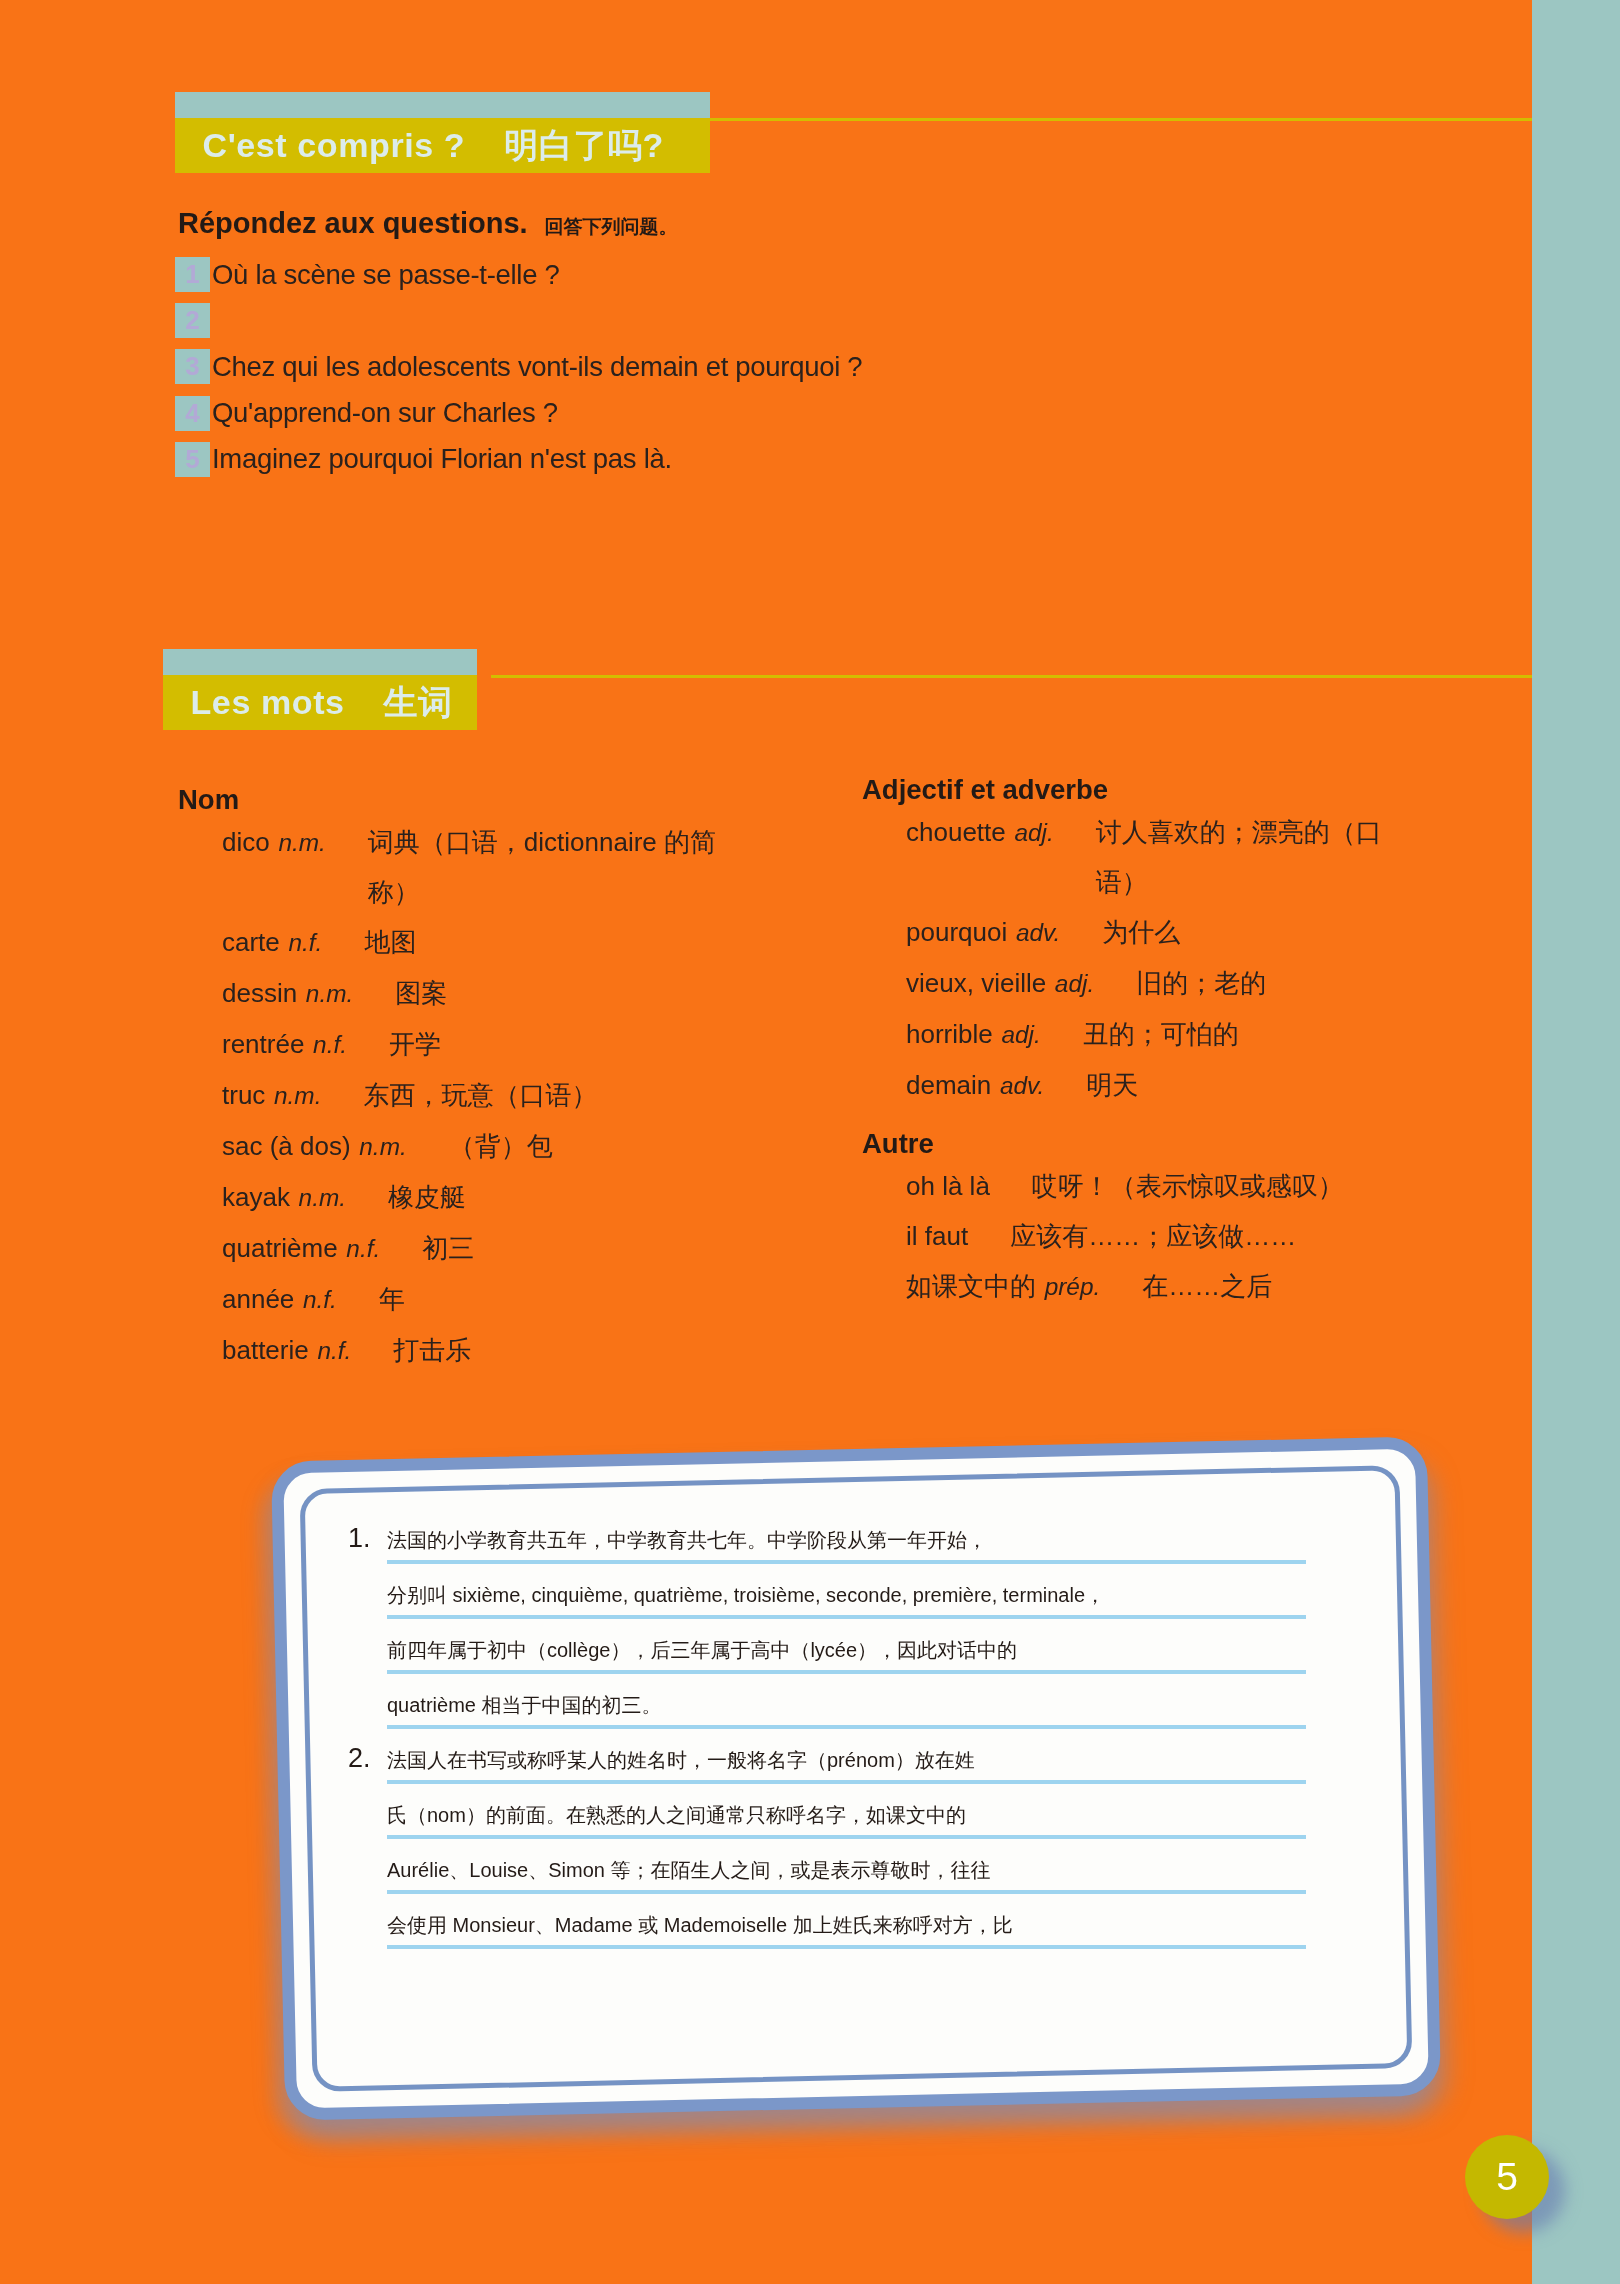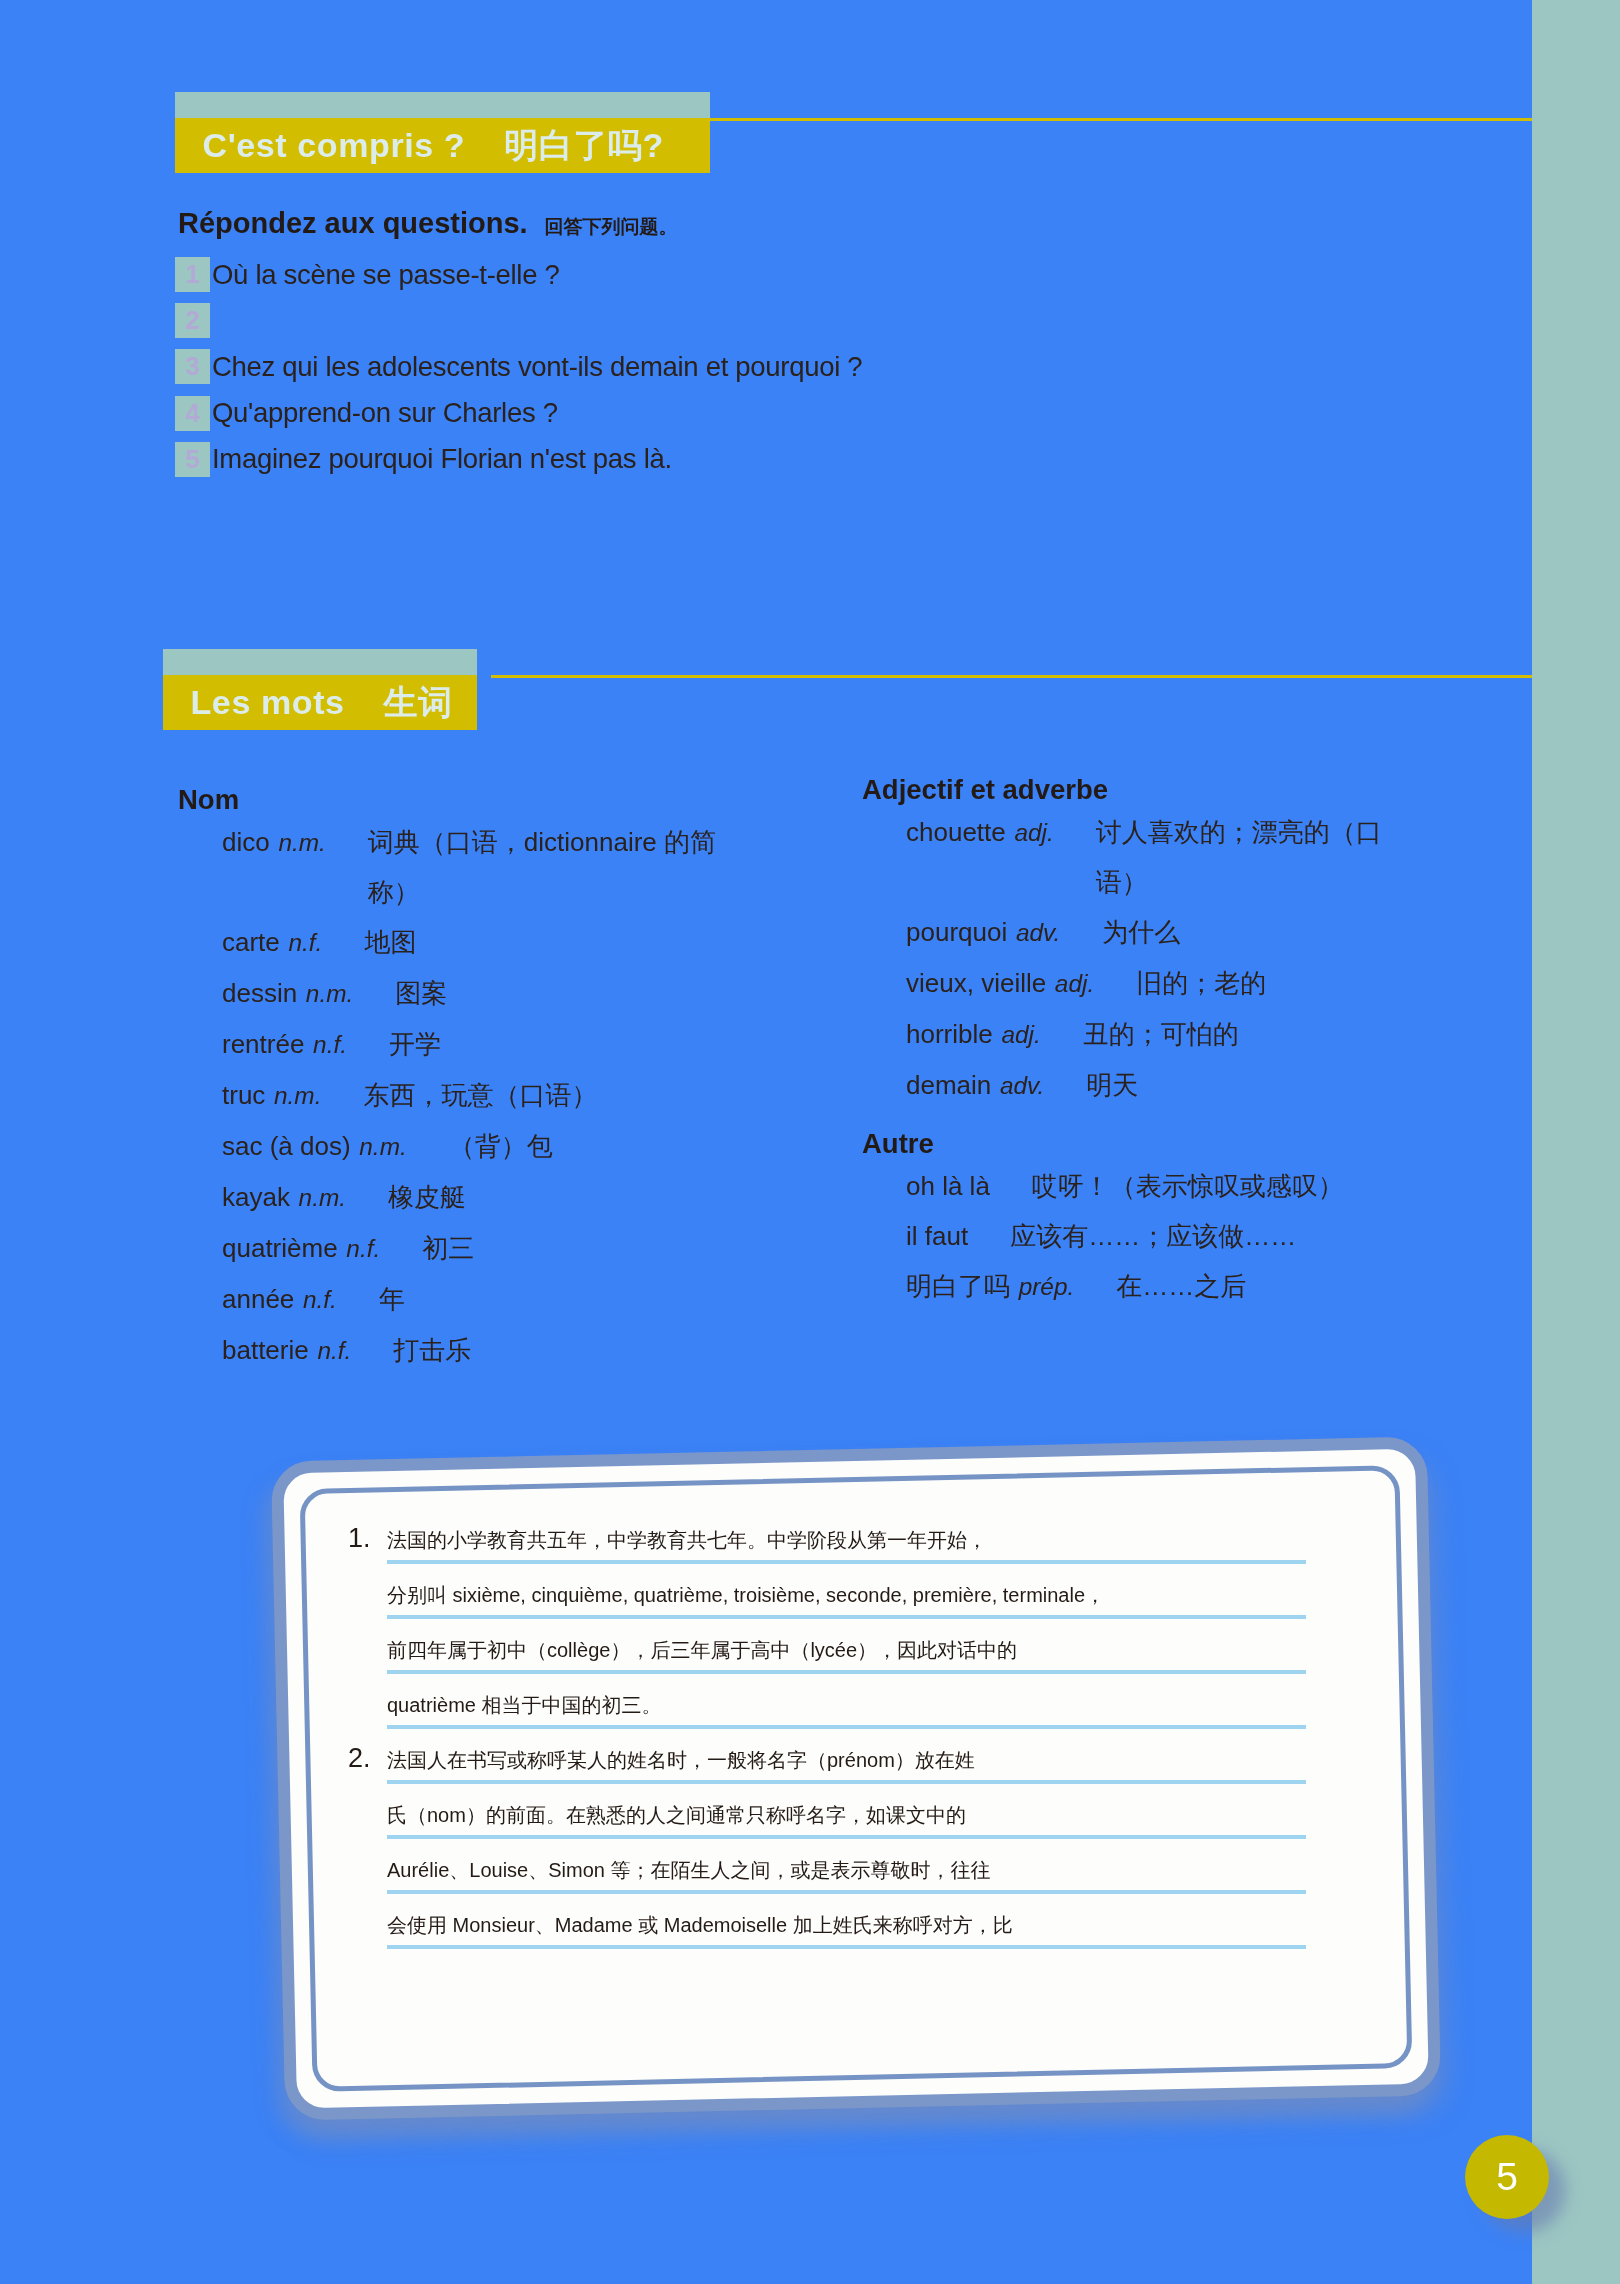--- a/index.html
+++ b/index.html
@@ -9,21 +9,21 @@
     --lavender:#b2a9d6;
     --ink:#2a211d;
     --note-border:#7b97c9;
     --note-border-inner:#5d80ba;
     --note-rule:#9ed4ef;
     --badge-yellow:#c4b800;
   }
   *{margin:0;padding:0;box-sizing:border-box;}
   html,body{background:#ffffff;}
   .page{
-    position:relative;width:1620px;height:2284px;background:#3b82f6;overflow:hidden;
+    position:relative;width:1620px;height:2284px;background:#f97316;overflow:hidden;
     font-family:"Liberation Sans","DejaVu Sans",sans-serif;color:var(--ink);
   }
   
   .sidebar{position:absolute;right:0;top:0;width:88px;height:2284px;background:var(--teal);}
   
   .banner{position:absolute;}
   .banner .teal-strip{width:100%;height:26px;background:var(--teal);}
   .banner .yellow-bar{
     width:100%;height:55px;background:var(--yellow);
     display:flex;align-items:center;padding-left:27.5px;
@@ -232,21 +232,21 @@
     <span class="vword"><span class="w">oh là là</span></span>
     <span class="vdef">哎呀！（表示惊叹或感叹）</span>
   </div>
 
   <div class="ventry">
     <span class="vword"><span class="w">il faut</span></span>
     <span class="vdef">应该有……；应该做……</span>
   </div>
 
   <div class="ventry">
-    <span class="vword"><span class="w">明白了吗</span><span class="vpos">prép.</span></span>
+    <span class="vword"><span class="w">如课文中的</span><span class="vpos">prép.</span></span>
     <span class="vdef">在……之后</span>
   </div>
 </div>
   </div>
 </div>
 
   <div class="notecard">
     <div class="card-frame">
       <div class="card-inner"></div>
     </div>

